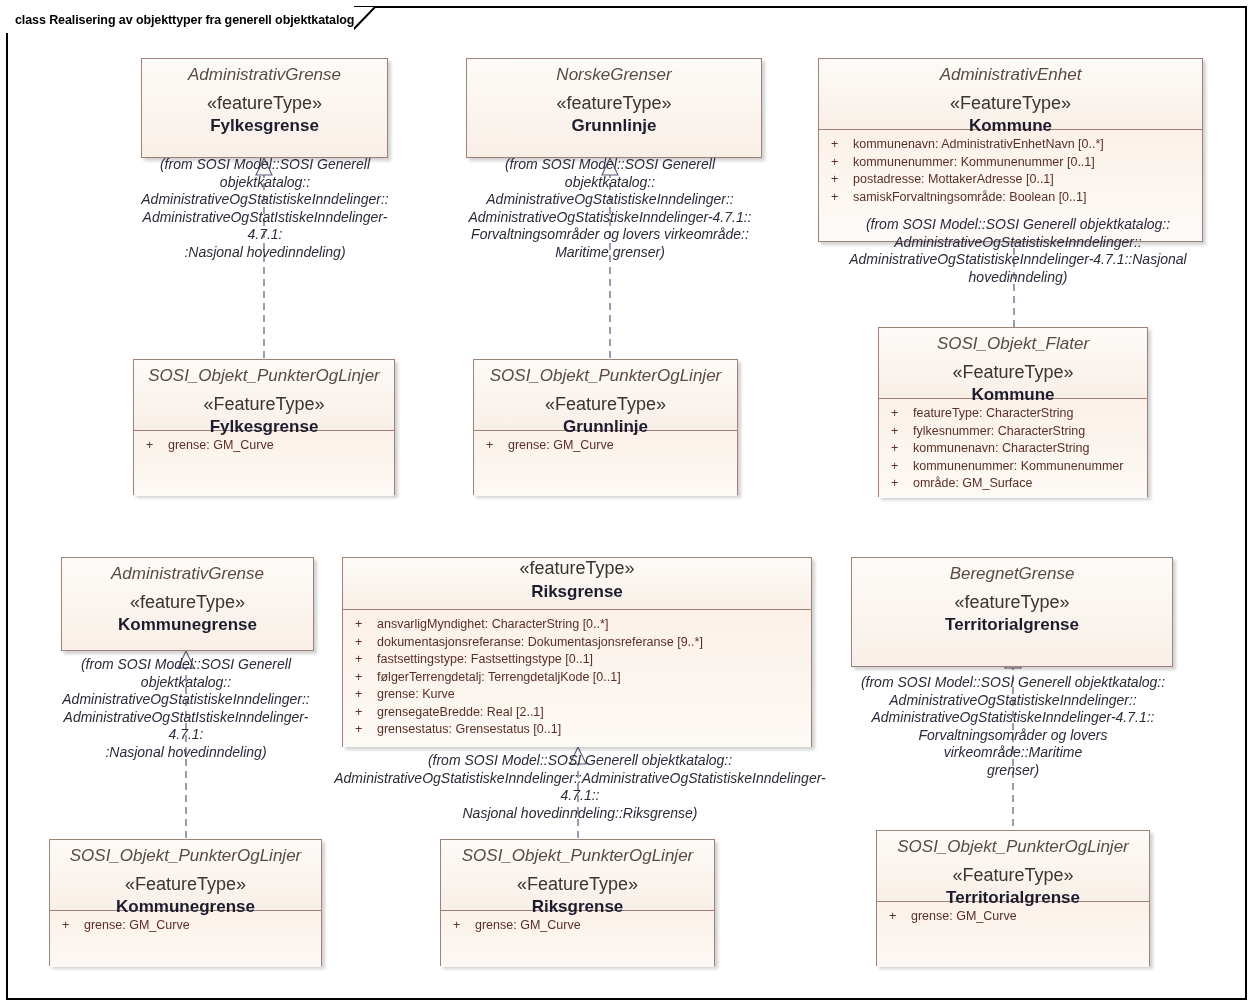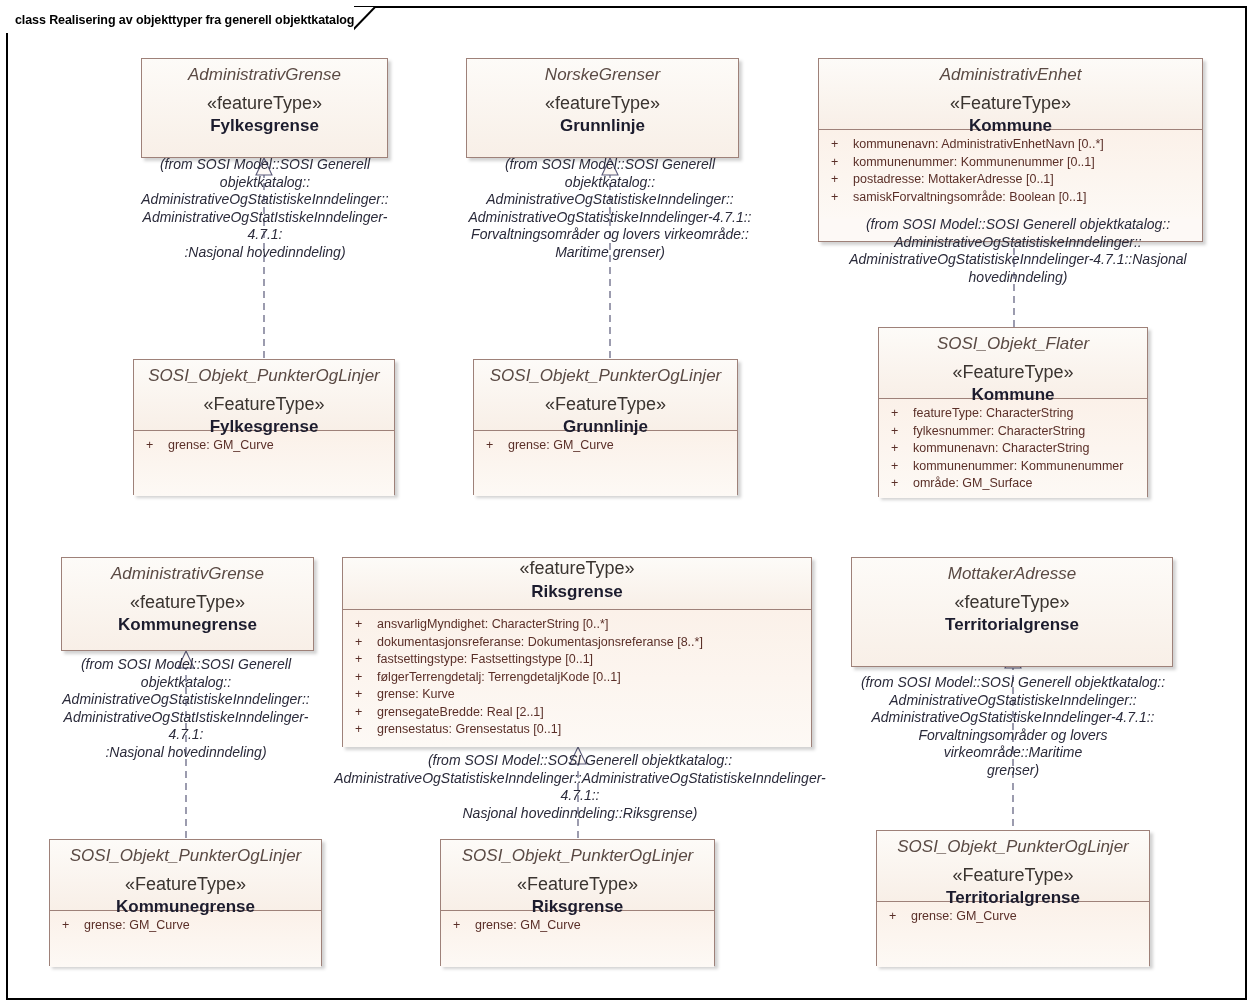--- a/index.html
+++ b/index.html
@@ -207,21 +207,21 @@
   </svg>
 
   <div class="umlclass" style="left:141px; top:58px; width:247px; height:100px;">
     <div class="uml-head" style="height:100%;">
       <div class="uml-pkg">AdministrativGrense</div>
       <div class="uml-stereo">«featureType»</div>
       <div class="uml-name">Fylkesgrense</div>
     </div>
   </div>
 
-  <div class="umlclass" style="left:466px; top:58px; width:273px; height:100px;">
+  <div class="umlclass" style="left:466px; top:58px; width:296px; height:100px;">
     <div class="uml-head" style="height:100%;">
       <div class="uml-pkg">NorskeGrenser</div>
       <div class="uml-stereo">«featureType»</div>
       <div class="uml-name">Grunnlinje</div>
     </div>
   </div>
 
   <div class="umlclass" style="left:818px; top:58px; width:385px; height:184px;">
     <div class="uml-head" style="height:70px;">
       <div class="uml-pkg">AdministrativEnhet</div>
@@ -339,21 +339,21 @@
       <div class="uml-name">Riksgrense</div>
     </div>
     <div class="uml-sep"></div>
     <div class="uml-attrs" style="height:137px;">
       <div class="uml-attr">
         <span class="vis">+</span>
         <span class="sig">ansvarligMyndighet: CharacterString [0..*]</span>
       </div>
       <div class="uml-attr">
         <span class="vis">+</span>
-        <span class="sig">dokumentasjonsreferanse: Dokumentasjonsreferanse [8..*]</span>
+        <span class="sig">dokumentasjonsreferanse: Dokumentasjonsreferanse [9..*]</span>
       </div>
       <div class="uml-attr">
         <span class="vis">+</span>
         <span class="sig">fastsettingstype: Fastsettingstype [0..1]</span>
       </div>
       <div class="uml-attr">
         <span class="vis">+</span>
         <span class="sig">følgerTerrengdetalj: TerrengdetaljKode [0..1]</span>
       </div>
       <div class="uml-attr">
@@ -366,21 +366,21 @@
       </div>
       <div class="uml-attr">
         <span class="vis">+</span>
         <span class="sig">grensestatus: Grensestatus [0..1]</span>
       </div>
     </div>
   </div>
 
   <div class="umlclass" style="left:851px; top:557px; width:322px; height:110px;">
     <div class="uml-head" style="height:100%;">
-      <div class="uml-pkg">MottakerAdresse</div>
+      <div class="uml-pkg">BeregnetGrense</div>
       <div class="uml-stereo">«featureType»</div>
       <div class="uml-name">Territorialgrense</div>
     </div>
   </div>
 
   <div class="pathnote" style="left:60px; top:656px; width:252px;">(from SOSI Model::SOSI Generell
 objektkatalog::
 AdministrativeOgStatistiskeInndelinger::
 AdministrativeOgStatIstiskeInndelinger-4.7.1:
 :Nasjonal hovedinndeling)</div>

